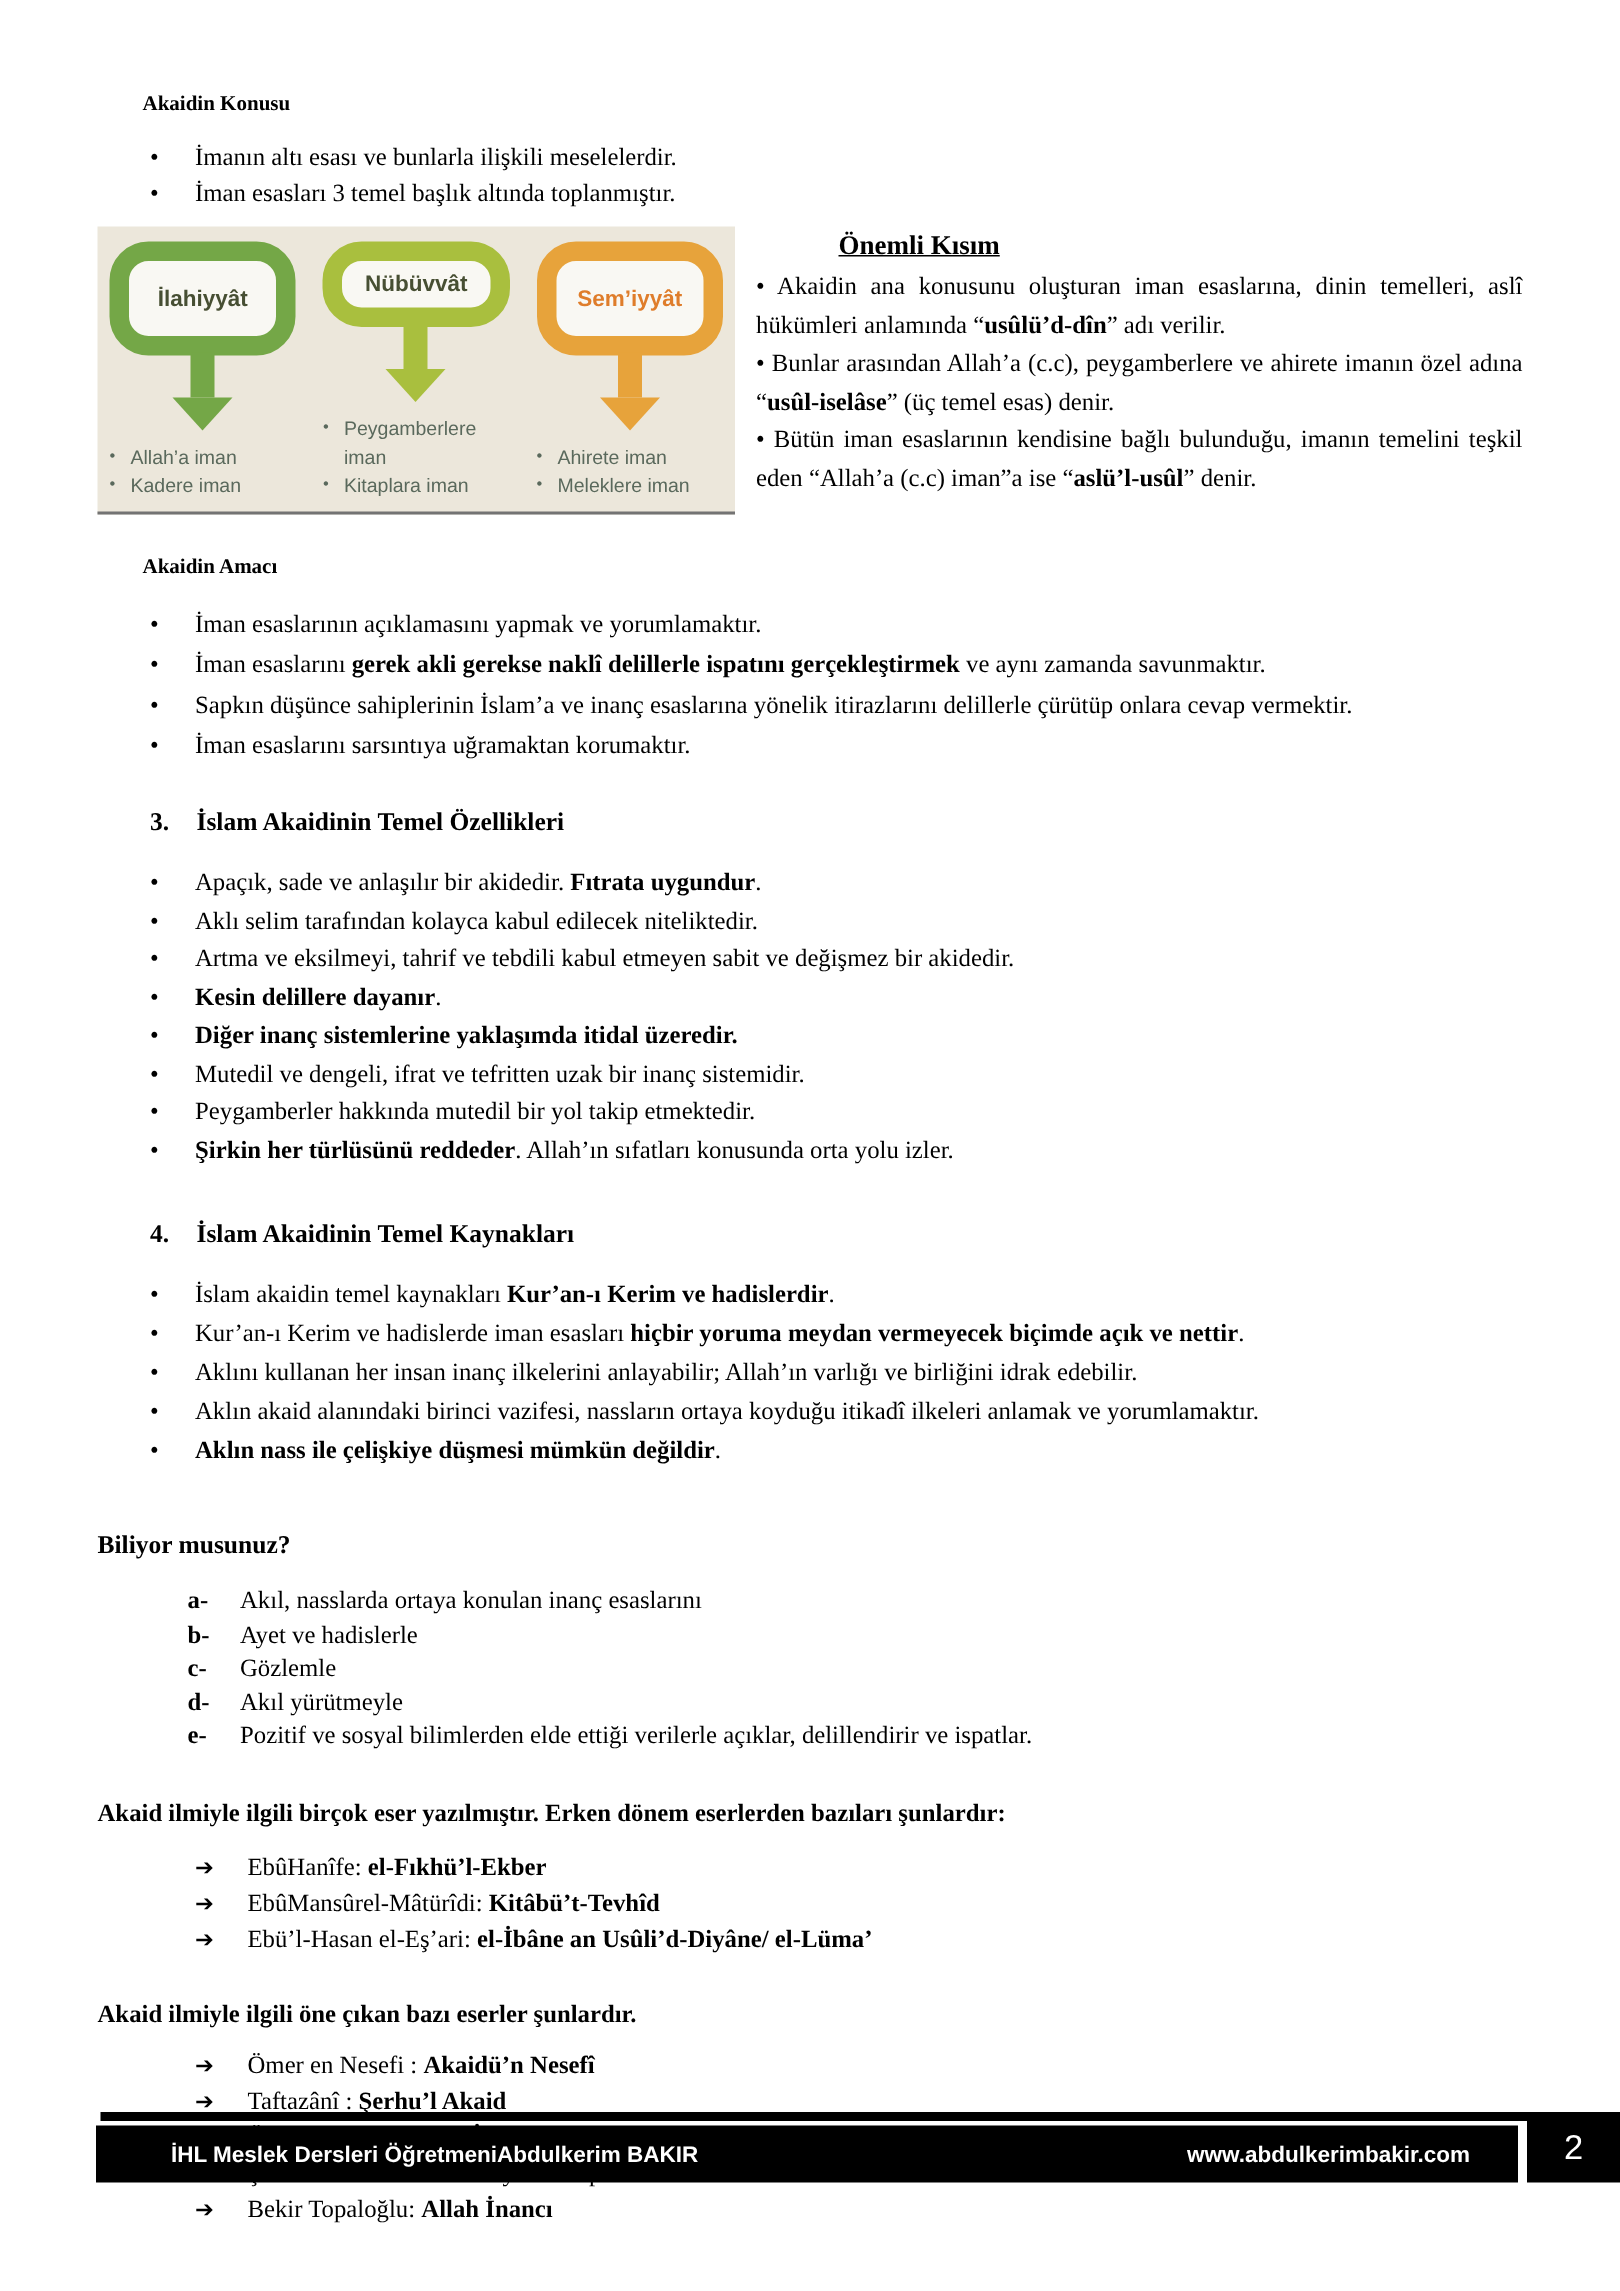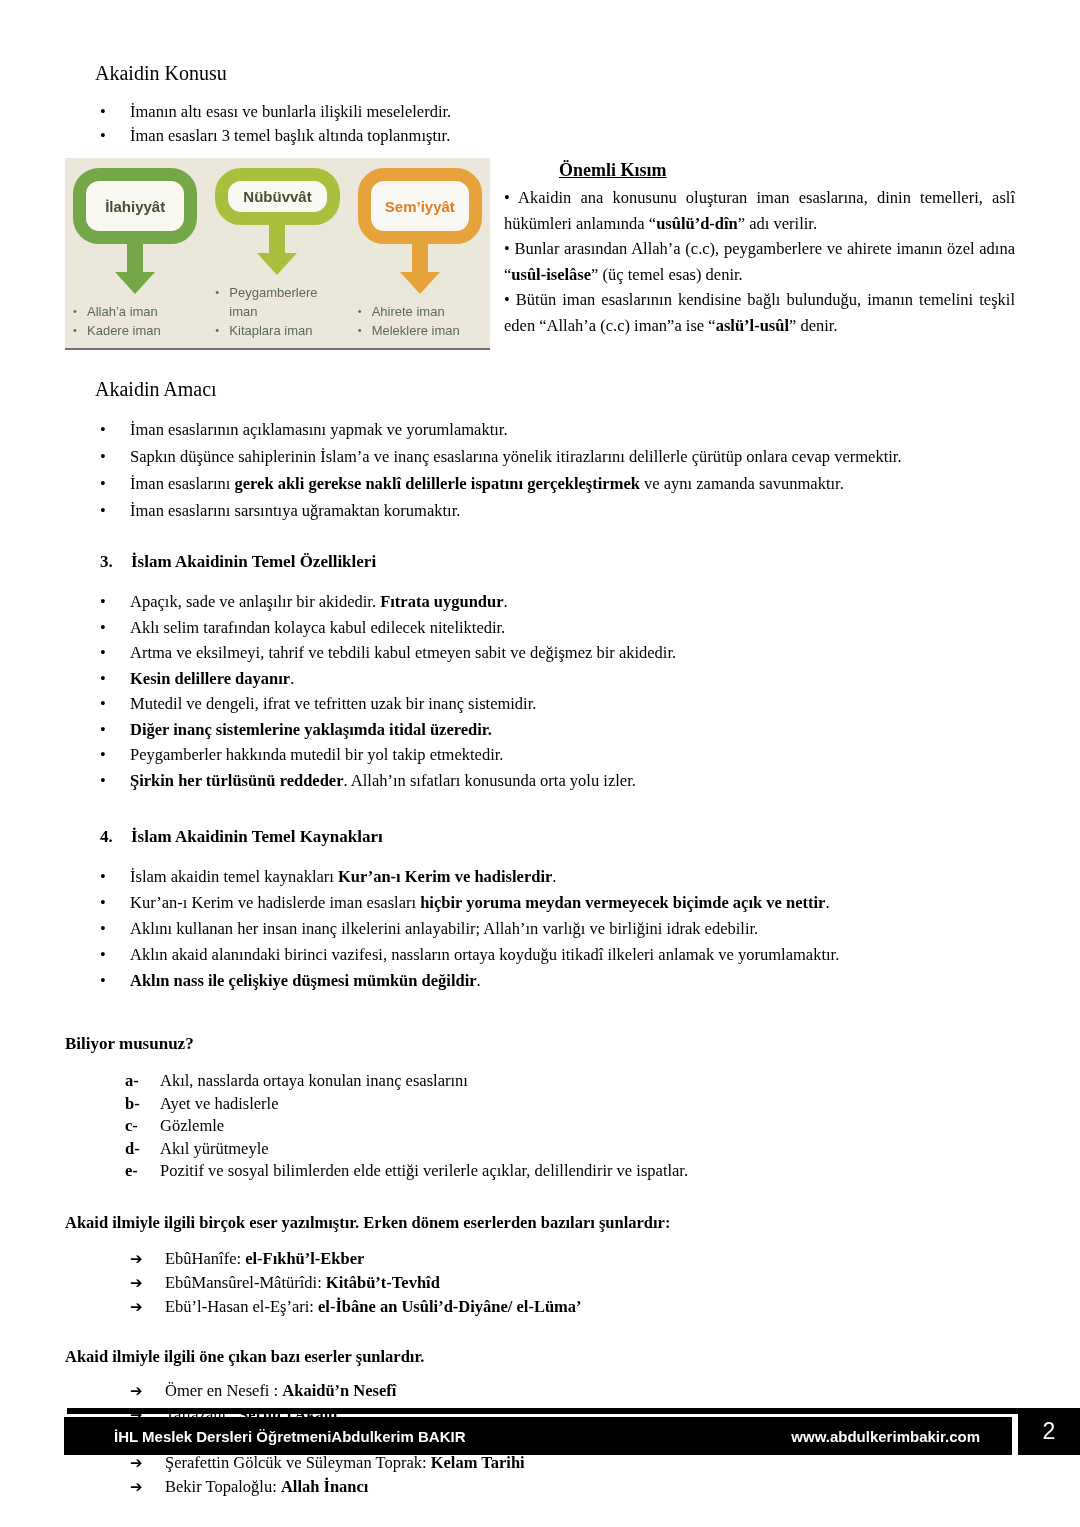--- a/index.html
+++ b/index.html
@@ -1,21 +1,21 @@
 <!DOCTYPE html>
 <html lang="tr"><head>
 <meta charset="utf-8">
 <style>
   html,body{margin:0;padding:0;background:#ffffff;}
   .page{position:relative;width:1080px;height:1527px;background:#ffffff;overflow:hidden;
         font-family:"Liberation Serif",serif;color:#000;font-size:16.5px;}
   .content{padding:62px 65px 0 65px;}
 
   
-  .sec-title{font-weight:normal;font-size:20px;margin:0 0 15px 30px;}
+  .sec-title{font-weight:bold;font-size:14px;margin:0 0 15px 30px;}
   .num-h{display:flex;font-weight:bold;font-size:17px;margin:28px 0 0 35px;}
   .num-h .num{width:31px;}
   .underline-h{font-weight:bold;font-size:17px;margin-top:40px;width:fit-content;}
   .boldp{font-weight:bold;margin:30px 0 0 0;}
 
   
   .dot-list{list-style:none;margin:0 0 0 35px;padding:0;}
   .dot-list li{display:flex;line-height:24px;}
   .dot{width:30px;flex:0 0 30px;}
   .dot::before{content:"•";}
@@ -172,26 +172,26 @@
 
     <ul class="dot-list list-amaci">
 
         <li>
           <span class="dot"></span>
           <span class="txt"><span>İman esaslarının açıklamasını yapmak ve yorumlamaktır.</span></span>
         </li>
 
         <li>
           <span class="dot"></span>
+          <span class="txt"><span>İman esaslarını </span><b>gerek akli gerekse naklî delillerle ispatını gerçekleştirmek</b><span> ve aynı zamanda savunmaktır.</span></span>
+        </li>
+
+        <li>
+          <span class="dot"></span>
           <span class="txt"><span>Sapkın düşünce sahiplerinin İslam’a ve inanç esaslarına yönelik itirazlarını delillerle çürütüp onlara cevap vermektir.</span></span>
-        </li>
-
-        <li>
-          <span class="dot"></span>
-          <span class="txt"><span>İman esaslarını </span><b>gerek akli gerekse naklî delillerle ispatını gerçekleştirmek</b><span> ve aynı zamanda savunmaktır.</span></span>
         </li>
 
         <li>
           <span class="dot"></span>
           <span class="txt"><span>İman esaslarını sarsıntıya uğramaktan korumaktır.</span></span>
         </li>
       </ul>
 
     <div class="num-h">
       <span class="num">3.</span>
@@ -215,26 +215,26 @@
           <span class="txt"><span>Artma ve eksilmeyi, tahrif ve tebdili kabul etmeyen sabit ve değişmez bir akidedir.</span></span>
         </li>
 
         <li>
           <span class="dot"></span>
           <span class="txt"><b>Kesin delillere dayanır</b><span>.</span></span>
         </li>
 
         <li>
           <span class="dot"></span>
+          <span class="txt"><b>Diğer inanç sistemlerine yaklaşımda itidal üzeredir.</b></span>
+        </li>
+
+        <li>
+          <span class="dot"></span>
           <span class="txt"><span>Mutedil ve dengeli, ifrat ve tefritten uzak bir inanç sistemidir.</span></span>
-        </li>
-
-        <li>
-          <span class="dot"></span>
-          <span class="txt"><b>Diğer inanç sistemlerine yaklaşımda itidal üzeredir.</b></span>
         </li>
 
         <li>
           <span class="dot"></span>
           <span class="txt"><span>Peygamberler hakkında mutedil bir yol takip etmektedir.</span></span>
         </li>
 
         <li>
           <span class="dot"></span>
           <span class="txt"><b>Şirkin her türlüsünü reddeder</b><span>. Allah’ın sıfatları konusunda orta yolu izler.</span></span>

